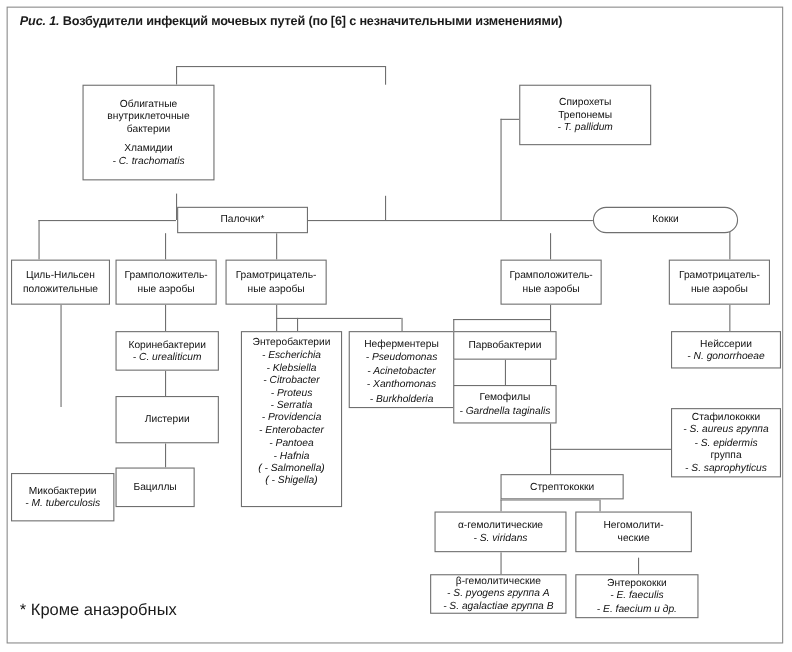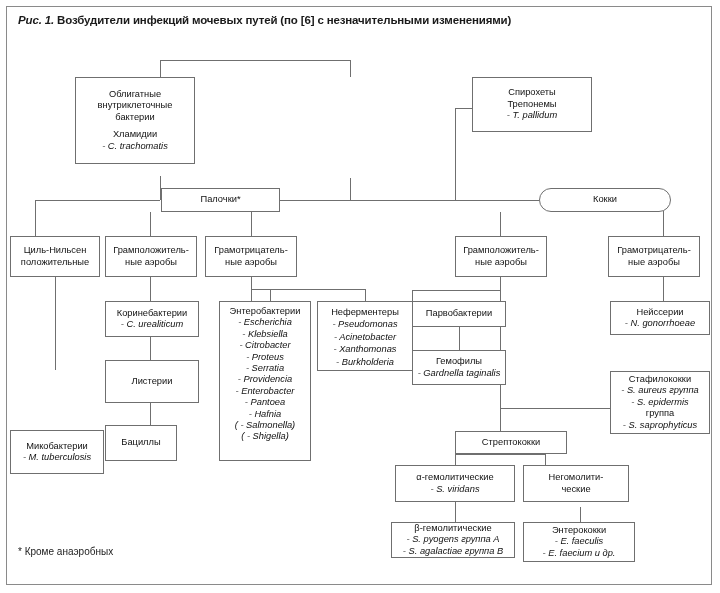--- a/index.html
+++ b/index.html
@@ -1,21 +1,21 @@
 <!DOCTYPE html>
 <html><head>
 <meta charset="utf-8">
 <style>
   html,body{margin:0;padding:0;background:#ffffff;}
   body{font-family:"Liberation Sans","DejaVu Sans",sans-serif;}
   #page{position:relative;width:720px;height:593px;background:#ffffff;overflow:hidden;}
   #frame{position:absolute;left:6px;top:6px;width:706px;height:579px;border:1px solid #8a8a8a;box-sizing:border-box;background:#fff;}
   .cap{position:absolute;left:18px;top:14px;font-size:11.5px;font-weight:bold;color:#1a1a1a;letter-spacing:-0.15px;white-space:nowrap;}
   .cap i{}
-  .foot{position:absolute;left:18px;top:546px;font-size:10px;color:#1a1a1a;white-space:nowrap;}
+  .foot{position:absolute;left:18px;top:546px;font-size:15px;color:#1a1a1a;white-space:nowrap;}
   .box{position:absolute;box-sizing:border-box;border:1px solid #6f6f6f;background:#fff;z-index:3;
        display:flex;flex-direction:column;align-items:center;justify-content:center;
        font-size:9.3px;color:#111;line-height:11.4px;text-align:center;padding:2px 3px;}
   .box .ln{display:block;white-space:nowrap;}
   .box .it{font-style:italic;}
   .box .gap{height:6px;}
   .line{position:absolute;background:#6f6f6f;z-index:1;}
   .h{height:1px;}
   .v{width:1px;}
 </style>

